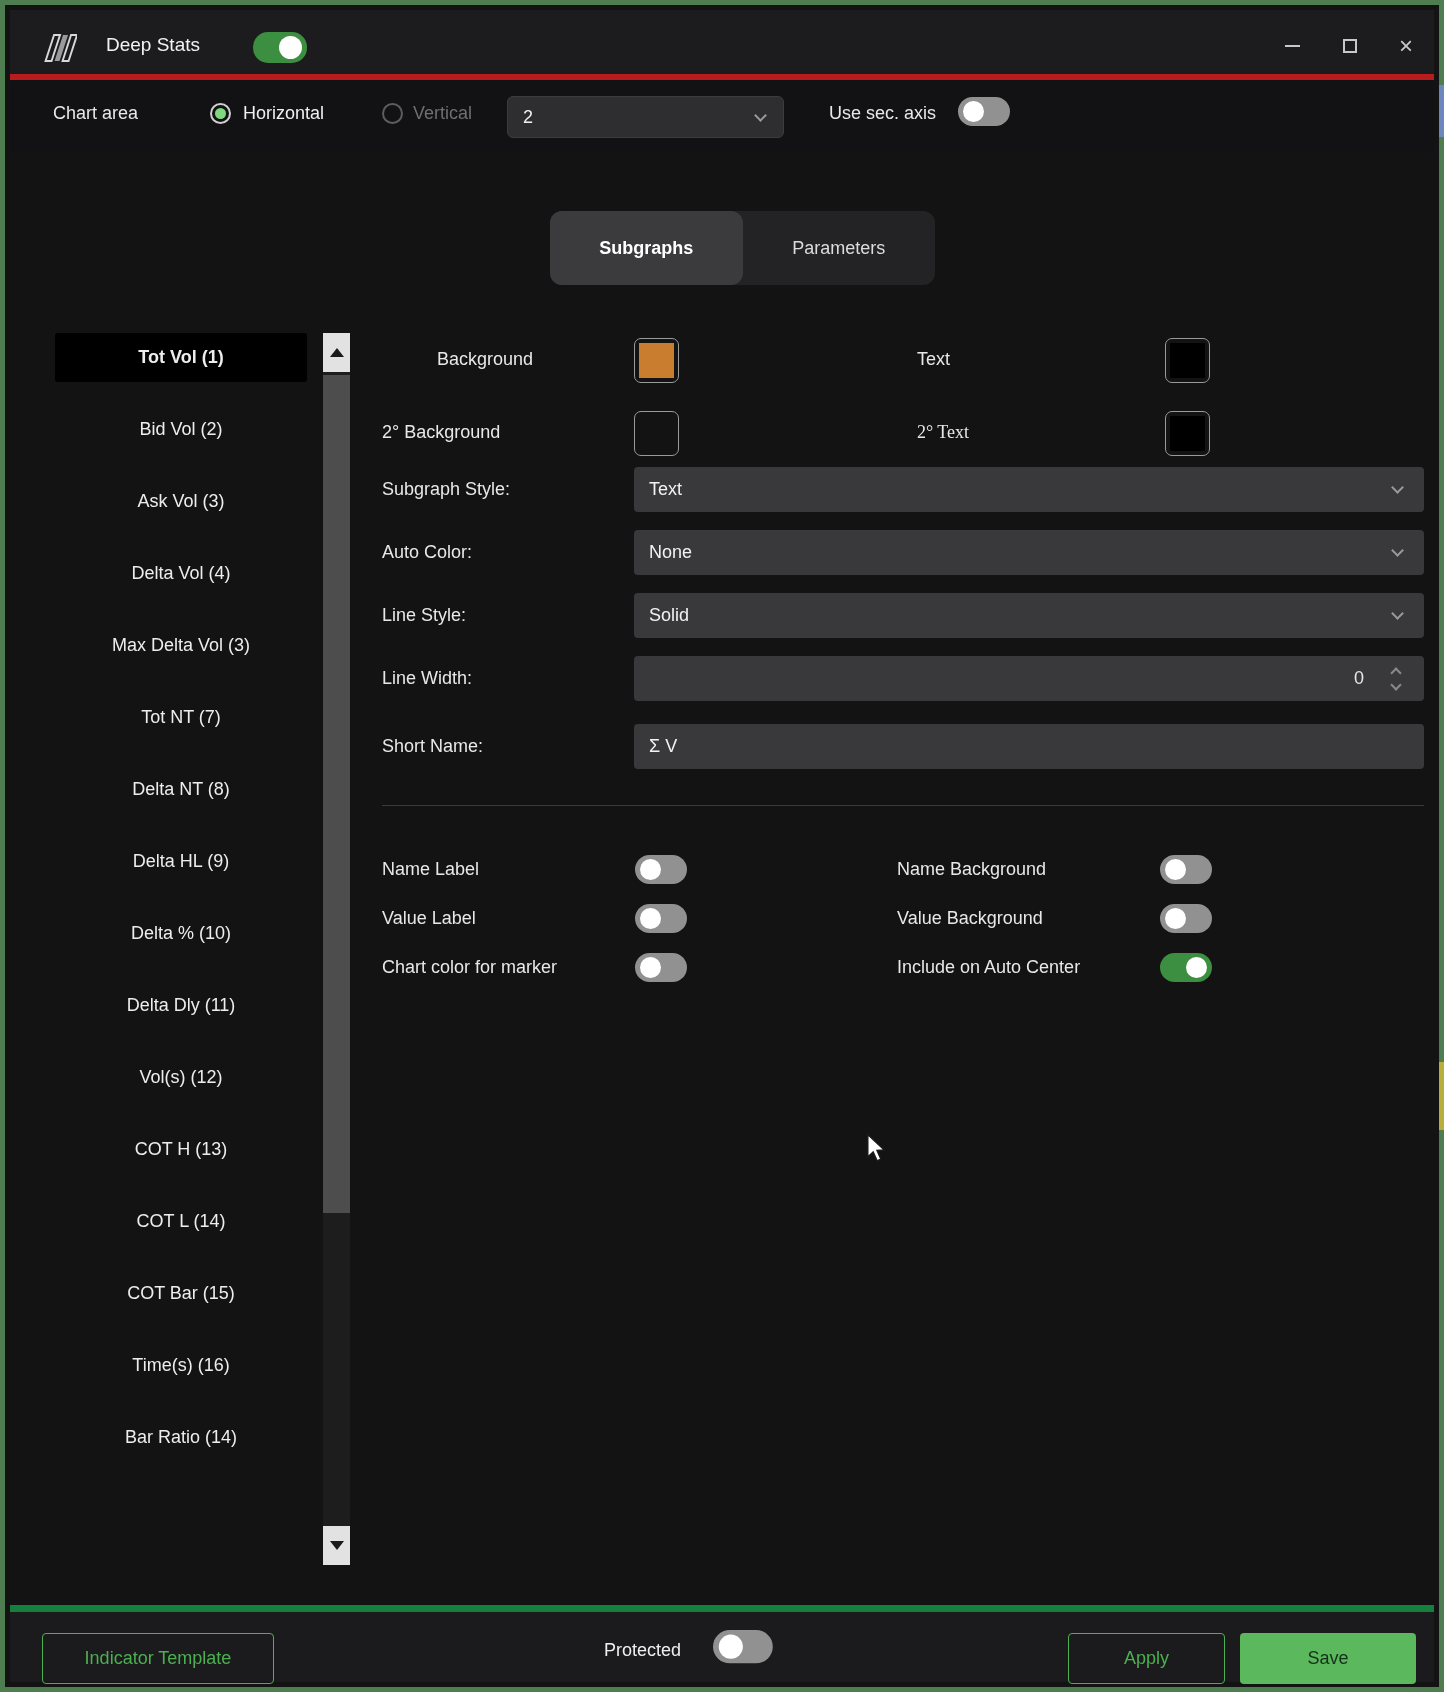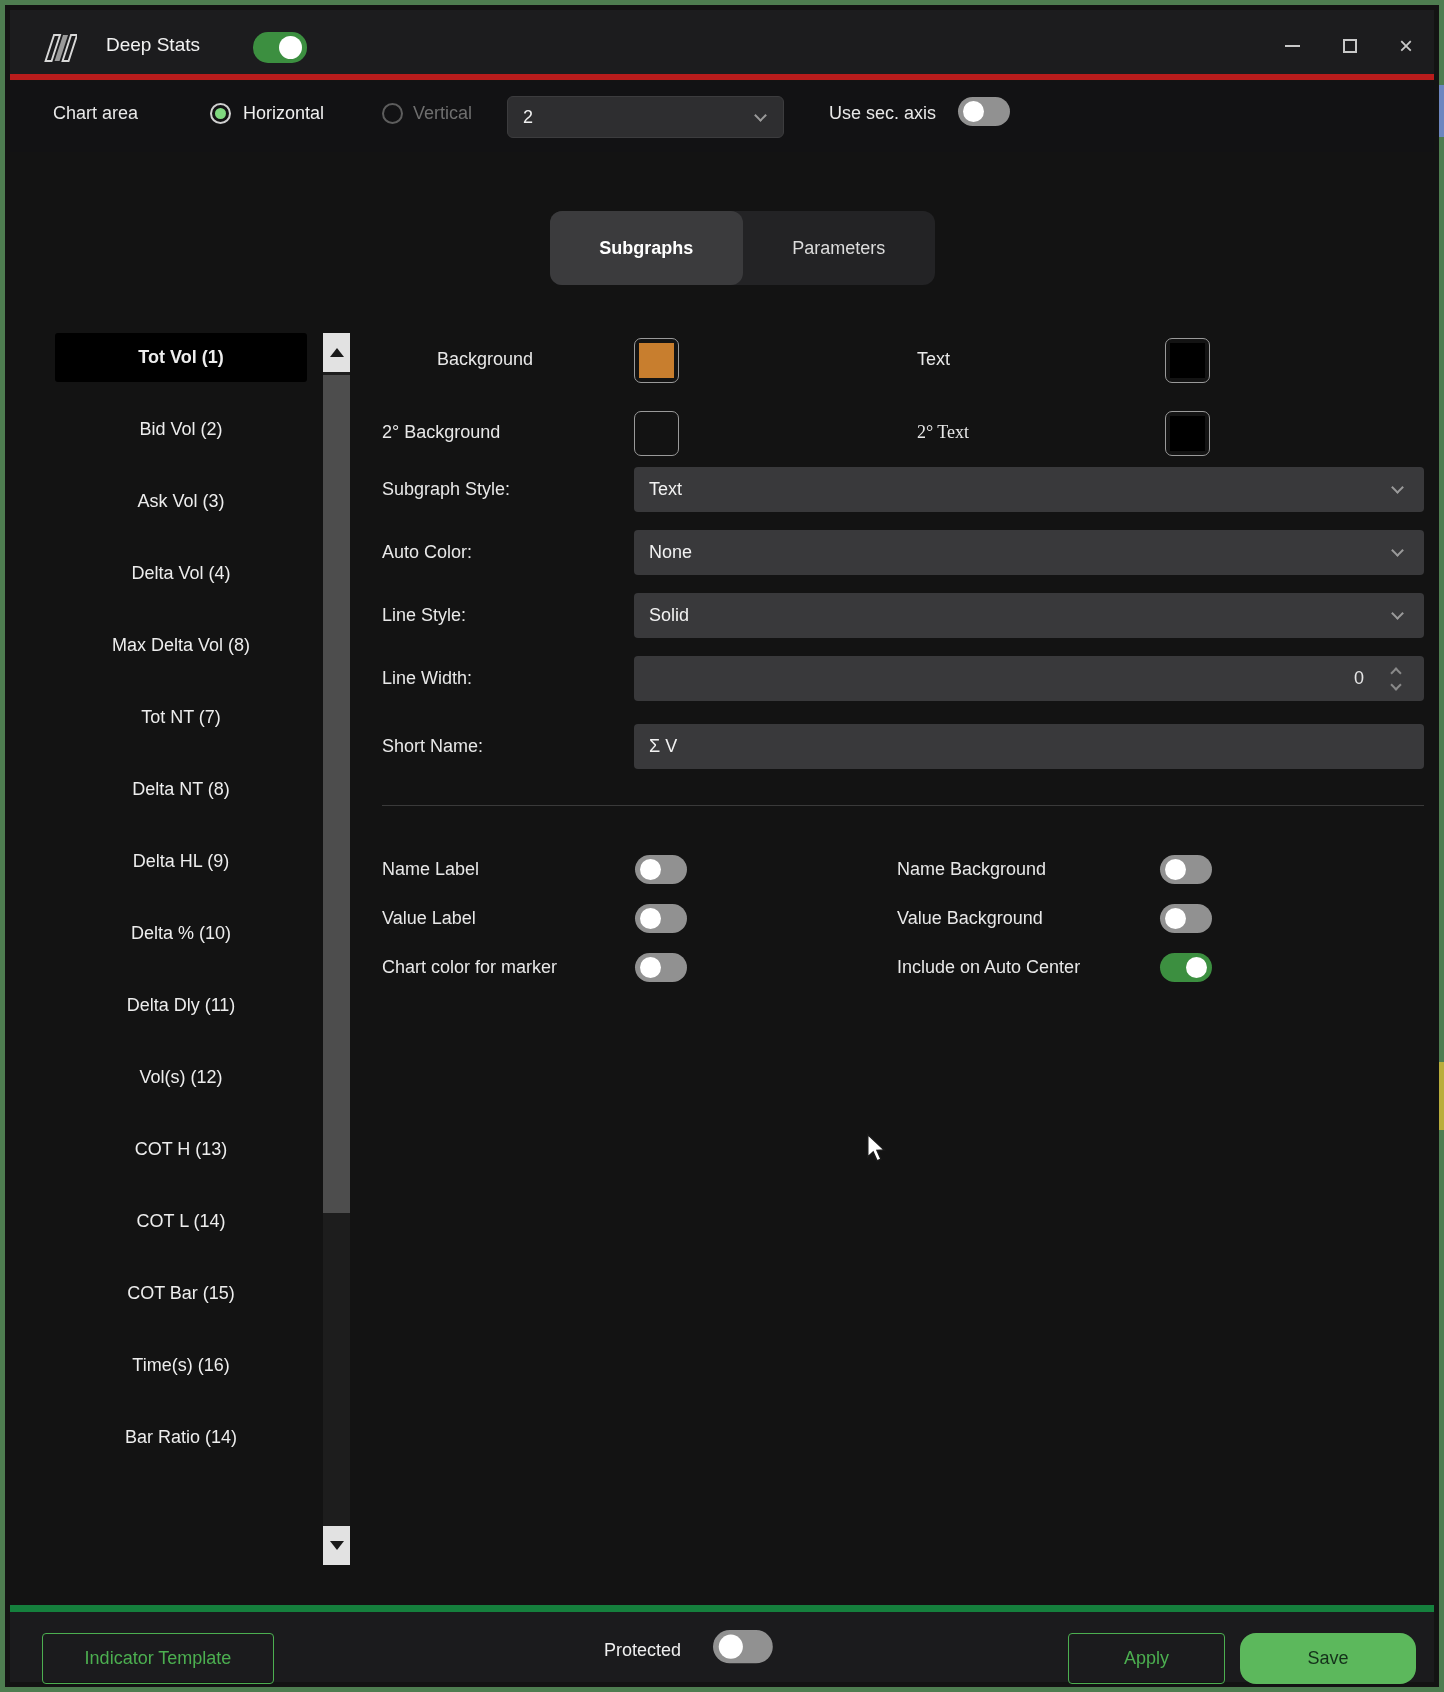--- a/index.html
+++ b/index.html
@@ -73,21 +73,21 @@
   .spin-val { position:absolute; right:60px; top:0; line-height:45px; color:#e6e6e6; }
   .spinner { position:absolute; right:20px; top:11px; width:14px; height:24px; }
   .spin-chev-up { position:absolute; left:2px; top:2px; width:8px; height:8px; border-left:2px solid #8a8a8a; border-top:2px solid #8a8a8a; transform:rotate(45deg); }
   .spin-chev-down { position:absolute; left:2px; bottom:2px; width:8px; height:8px; border-right:2px solid #8a8a8a; border-bottom:2px solid #8a8a8a; transform:rotate(45deg); }
 
   
   .footer { position:absolute; left:5px; right:5px; bottom:5px; height:77px; background:#1b1b1d; border-top:7px solid #15803d; }
   .btn-outline { position:absolute; top:21px; height:51px; border:1px solid #4caf50; border-radius:4px; background:transparent; color:#4caf50; font-size:18px; display:flex; align-items:center; justify-content:center; font-family:"Liberation Sans",sans-serif; }
   .btn-template { left:32px; width:232px; }
   .btn-apply { left:1058px; width:157px; }
-  .btn-save { position:absolute; top:21px; left:1230px; width:176px; height:51px; background:#5cb85c; border:none; border-radius:16px; color:#14311a; font-size:18px; display:flex; align-items:center; justify-content:center; font-family:"Liberation Sans",sans-serif; }
+  .btn-save { position:absolute; top:21px; left:1230px; width:176px; height:51px; background:#5cb85c; border:none; border-radius:4px; color:#14311a; font-size:18px; display:flex; align-items:center; justify-content:center; font-family:"Liberation Sans",sans-serif; }
   .protected-label { position:absolute; left:594px; top:28px; font-size:18px; color:#f0f0f0; }
   .protected-toggle { position:absolute; left:703px; top:18px; transform:scale(1.15); transform-origin:left top; }
 
   
   .cursor { position:absolute; left:858px; top:1128px; }
   .sliver { position:absolute; width:5px; right:0; }
   .sliver.blue { top:85px; height:52px; background:#6c86c0; }
   .sliver.yellow { top:1062px; height:68px; background:#b9ae3c; }
 </style>
 </head>
@@ -138,21 +138,21 @@
     <div class="tabbar">
       <div class="tab active">Subgraphs</div>
       <div class="tab">Parameters</div>
     </div>
 
     <div id="subgraph-list">
         <div class="list-item selected">Tot Vol (1)</div>
         <div class="list-item">Bid Vol (2)</div>
         <div class="list-item">Ask Vol (3)</div>
         <div class="list-item">Delta Vol (4)</div>
-        <div class="list-item">Max Delta Vol (8)</div>
+        <div class="list-item">Max Delta Vol (3)</div>
         <div class="list-item">Tot NT (7)</div>
         <div class="list-item">Delta NT (8)</div>
         <div class="list-item">Delta HL (9)</div>
         <div class="list-item">Delta % (10)</div>
         <div class="list-item">Delta Dly (11)</div>
         <div class="list-item">Vol(s) (12)</div>
         <div class="list-item">COT H (13)</div>
         <div class="list-item">COT L (14)</div>
         <div class="list-item">COT Bar (15)</div>
         <div class="list-item">Time(s) (16)</div>

